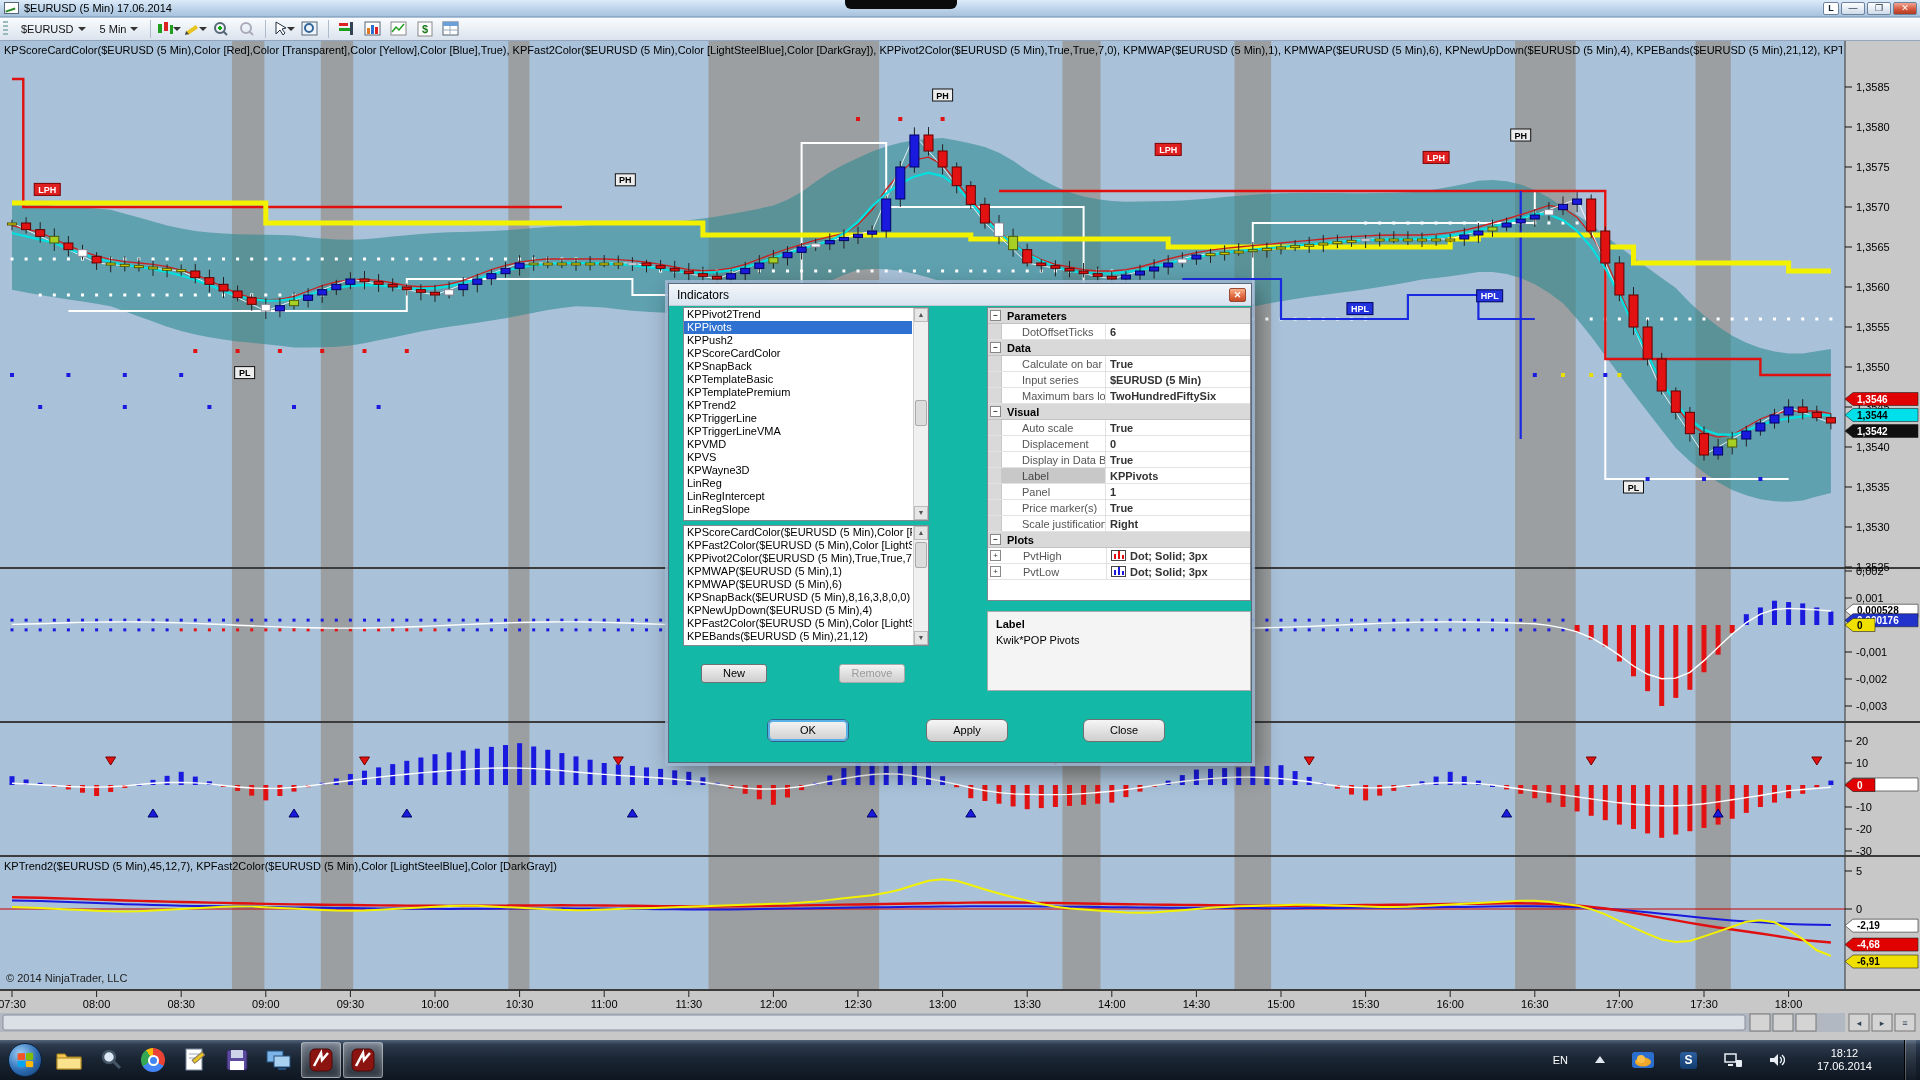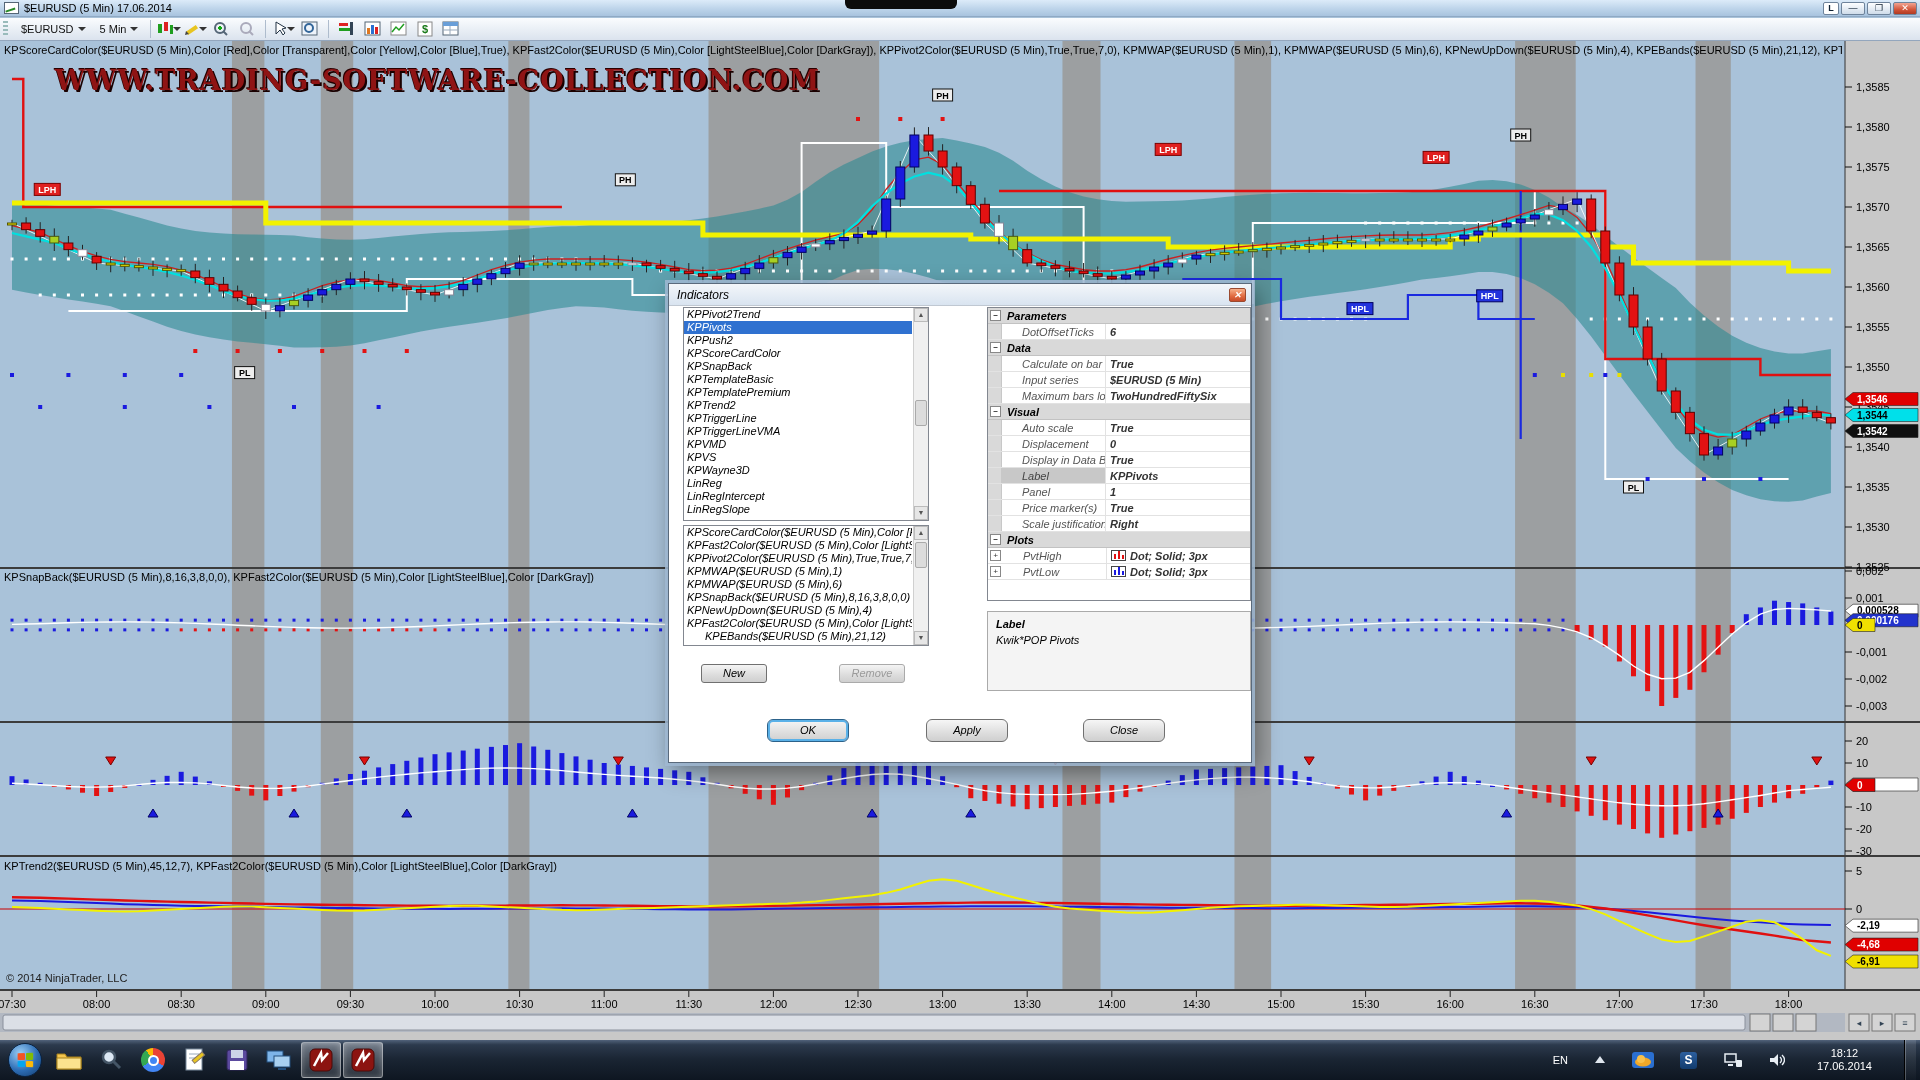--- a/index.html
+++ b/index.html
@@ -44,22 +44,22 @@
   .overlay { position:absolute; white-space:nowrap; pointer-events:none; }
   .ind-line { font-size:11px; color:#000; width:1838px; overflow:hidden; }
   .wm1 { font-family:"DejaVu Serif", serif; font-variant:small-caps; font-weight:bold; font-size:27px;
     letter-spacing:1px; color:#8f1414; text-shadow:2px 2px 0 #1a0000, -1px -1px 0 #2a0000; }
   .wm2 { font-family:"DejaVu Serif", serif; font-variant:small-caps; font-weight:bold; font-size:20px;
     letter-spacing:1px; color:#8f1414; text-shadow:2px 2px 0 #1a0000, -1px -1px 0 #2a0000; }
   .copyright { font-size:11px; color:#222; }
 
   
   .dialog { position:absolute; left:668px; top:283px; width:584px; height:480px;
-    background:#ffffff; border:1px solid #5a6a7c; box-shadow:0 0 0 3px rgba(160,185,210,.85), 4px 8px 22px rgba(0,0,0,.45);
-    font-size:11px; color:#000;font-style:italic; }
+    background:#14b8a6; border:1px solid #5a6a7c; box-shadow:0 0 0 3px rgba(160,185,210,.85), 4px 8px 22px rgba(0,0,0,.45);
+    font-size:11px; color:#000; }
   .dlg-title { height:22px; display:flex; align-items:center; padding-left:8px;
     background:linear-gradient(180deg,#f3f6fa,#d9e4f0); border-bottom:1px solid #c0c8d2; font-size:12px; }
   .dlg-close { position:absolute; right:5px; top:4px; width:17px; height:14px; border:1px solid #9a4a30;
     border-radius:2px; background:linear-gradient(#f7b08a,#e06a40 60%,#c64a28); color:#fff; font-size:9px;
     line-height:12px; text-align:center; font-weight:bold; }
   .listbox { position:absolute; background:#fff; border:1px solid #828790; overflow:hidden; }
   .lb-avail { left:14px; top:23px;  width:246px; height:214px; }
   .lb-applied { left:14px; top:241px; width:246px; height:121px; }
   .lb-item { height:13px; line-height:13px; padding-left:3px; white-space:nowrap; overflow:hidden; }
   .lb-item.sel { background:#2f71d0; color:#fff; }
@@ -1224,22 +1224,20 @@
         <rect x="1773" y="973" width="20" height="17" fill="#d4d4d4" stroke="#777"></rect>
         <rect x="1796" y="973" width="20" height="17" fill="#d4d4d4" stroke="#777"></rect>
         <rect x="1849" y="973" width="20" height="17" fill="#d4d4d4" stroke="#777"></rect>
         <text x="1859" y="985" fill="#345" font-size="9" font-family="Liberation Sans, sans-serif" text-anchor="middle">◂</text>
         <rect x="1872" y="973" width="20" height="17" fill="#d4d4d4" stroke="#777"></rect>
         <text x="1882" y="985" fill="#345" font-size="9" font-family="Liberation Sans, sans-serif" text-anchor="middle">▸</text>
         <rect x="1895" y="973" width="20" height="17" fill="#d4d4d4" stroke="#777"></rect>
         <text x="1905" y="985" fill="#345" font-size="9" font-family="Liberation Sans, sans-serif" text-anchor="middle">≡</text>
       </svg>
     <div class="overlay ind-line" style="left:4px; top:3px;">KPScoreCardColor($EURUSD (5 Min),Color [Red],Color [Transparent],Color [Yellow],Color [Blue],True), KPFast2Color($EURUSD (5 Min),Color [LightSteelBlue],Color [DarkGray]), KPPivot2Color($EURUSD (5 Min),True,True,7,0), KPMWAP($EURUSD (5 Min),1), KPMWAP($EURUSD (5 Min),6), KPNewUpDown($EURUSD (5 Min),4), KPEBands($EURUSD (5 Min),21,12), KPTrig</div>
-    <div class="overlay wm1" style="left:55px; top:24px;">WWW.TRADING-SOFTWARE-COLLECTION.COM</div>
-    <div class="overlay ind-line" style="left:4px; top:530px;">KPSnapBack($EURUSD (5 Min),8,16,3,8,0,0), KPFast2Color($EURUSD (5 Min),Color [LightSteelBlue],Color [DarkGray])</div>
     <div class="overlay ind-line" style="left:4px; top:819px;">KPTrend2($EURUSD (5 Min),45,12,7), KPFast2Color($EURUSD (5 Min),Color [LightSteelBlue],Color [DarkGray])</div>
     <div class="overlay copyright" style="left:6px; top:931px;">© 2014 NinjaTrader, LLC</div>
   </div>
 
   <div class="dialog">
     <div class="dlg-title">
       <span>Indicators</span>
       <div class="dlg-close">✕</div>
     </div>
     <div class="listbox lb-avail" id="avail-list">
@@ -1267,21 +1265,21 @@
       </div>
     <div class="listbox lb-applied" id="applied-list">
         <div class="lb-item" style="width: 228px;">KPScoreCardColor($EURUSD (5 Min),Color [Red</div>
         <div class="lb-item" style="width: 228px;">KPFast2Color($EURUSD (5 Min),Color [LightSte</div>
         <div class="lb-item" style="width: 228px;">KPPivot2Color($EURUSD (5 Min),True,True,7,0)</div>
         <div class="lb-item" style="width: 228px;">KPMWAP($EURUSD (5 Min),1)</div>
         <div class="lb-item" style="width: 228px;">KPMWAP($EURUSD (5 Min),6)</div>
         <div class="lb-item" style="width: 228px;">KPSnapBack($EURUSD (5 Min),8,16,3,8,0,0)</div>
         <div class="lb-item" style="width: 228px;">KPNewUpDown($EURUSD (5 Min),4)</div>
         <div class="lb-item" style="width: 228px;">KPFast2Color($EURUSD (5 Min),Color [LightSte</div>
-        <div class="lb-item" style="width: 220px; text-align: center;">KPEBands($EURUSD (5 Min),21,12)</div>
+        <div class="lb-item" style="width: 220px;">KPEBands($EURUSD (5 Min),21,12)</div>
         <div class="sb">
           <div class="arr">▲</div>
           <div class="thumb" style="top:16px"></div>
           <div class="arr dn">▼</div>
         </div>
       </div>
     <div class="dlg-btn" style="left:32px; top:380px;">New</div>
     <div class="dlg-btn disabled" style="left:170px; top:380px;">Remove</div>
     <div class="propgrid" id="prop-grid">
         <div class="pg-row pg-head">

